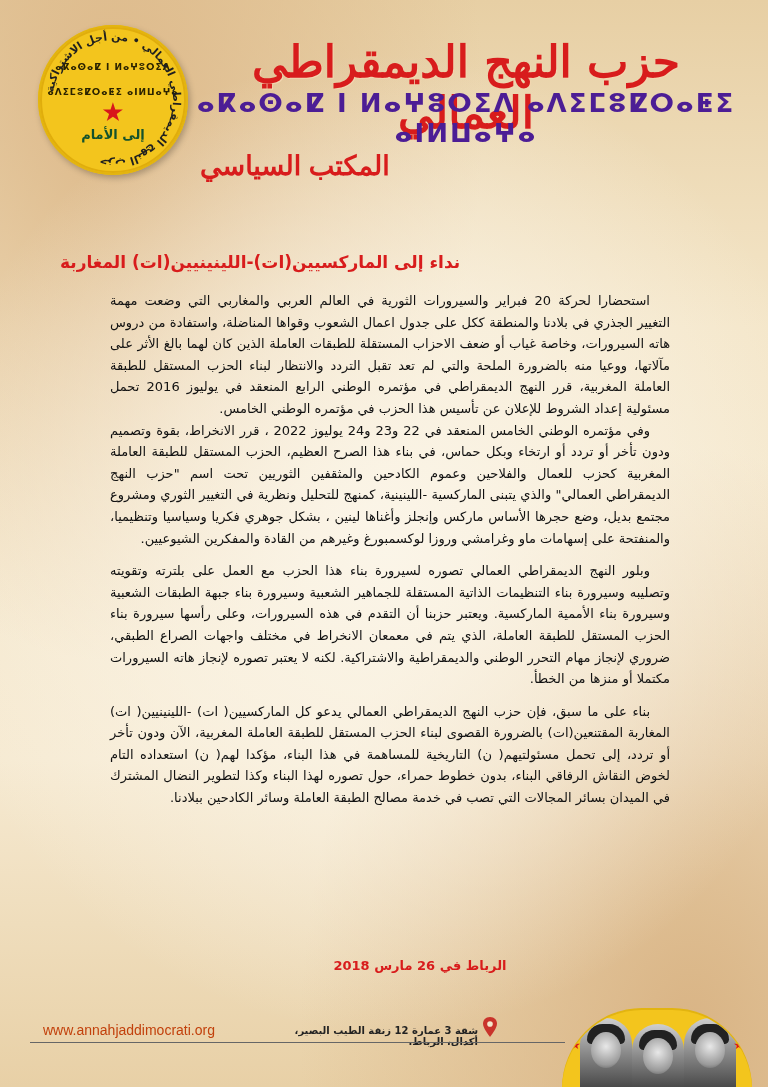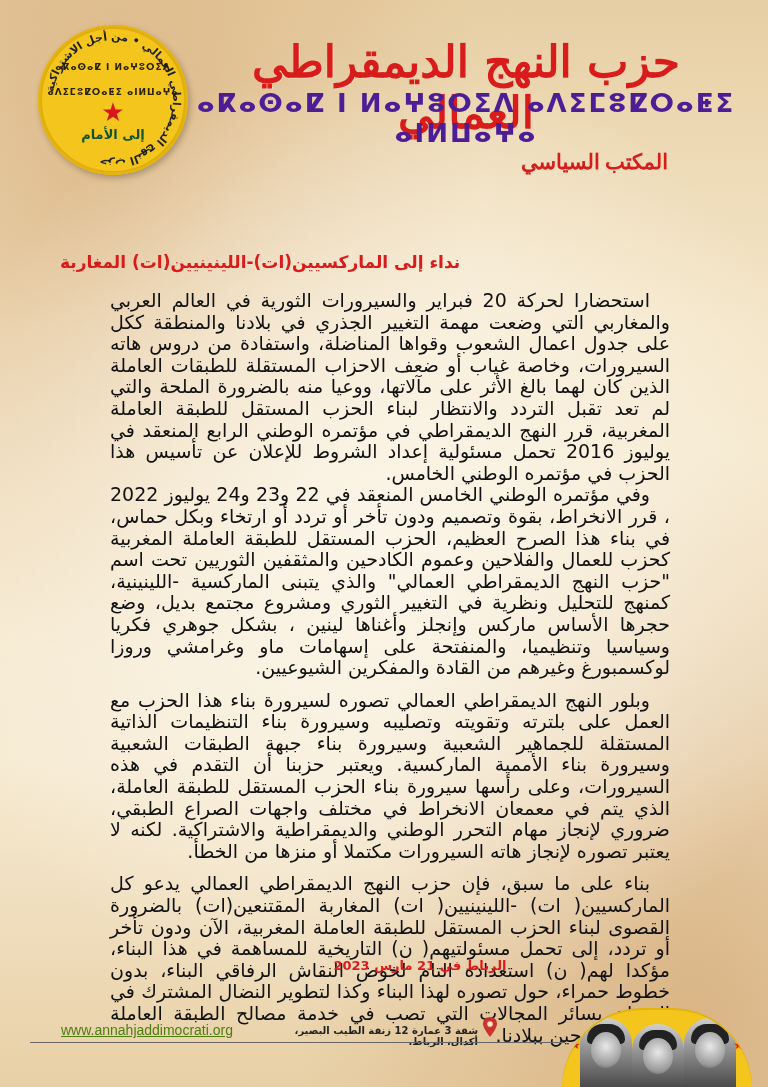--- a/index.html
+++ b/index.html
@@ -33,32 +33,32 @@
   .party-title {
     position:absolute; right:32px; top:36px; width:540px; text-align:center;
     font-family:"DejaVu Serif", serif; font-size:44px; font-weight:bold; color:#d81c1c;
     direction:rtl; letter-spacing:1px; text-shadow:1px 1px 0 #f2d6b0;
   }
   .party-tifinagh {
     position:absolute; right:32px; top:88px; width:540px; text-align:center;
     font-size:26px; font-weight:bold; color:#4c1d95; letter-spacing:2px;
   }
   .bureau-title {
-    position:absolute; left:200px; top:150px; width:468px; text-align:right;
-    font-family:Liberation Serif, serif; font-size:21px; font-weight:bold; color:#d81c1c;
+    position:absolute; left:200px; top:150px; width:468px; text-align:left;
+    font-family:Liberation Sans, sans-serif; font-size:27px; font-weight:bold; color:#d81c1c;
     direction:rtl;
   }
   .doc-title {
     position:absolute; left:60px; top:252px; width:648px; text-align:left;
     font-size:17px; font-weight:bold; color:#d81c1c; direction:rtl;
   }
   .body-text {
     position:absolute; left:110px; top:290px; width:560px;
     direction:rtl; text-align:justify;
-    font-family:"DejaVu Sans", sans-serif; font-size:19px; line-height:21.6px; color:#111;
+    font-family:"DejaVu Sans", sans-serif; font-size:13px; line-height:21.6px; color:#111;
   }
   .body-text p { margin:0 0 11px 0; text-indent:20px; }
   .body-text p.tight { margin-bottom:0; }
   .date-line {
     position:absolute; left:270px; top:958px; width:300px; text-align:center;
     font-size:13px; font-weight:bold; color:#d81c1c; direction:rtl;
   }
   .photo-frame {
     position:absolute; left:562px; top:1010px; width:190px; height:80px;
     border-radius:95px 95px 0 0; background:#f3c51d;
@@ -79,22 +79,22 @@
     background:#222;
   }
   .p1 { left:18px; }
   .p2 { left:70px; height:66px; }
   .p3 { left:122px; }
   .photo-star { position:absolute; color:#d8161b; font-size:12px; }
   .footer-line {
     position:absolute; left:30px; top:1042px; width:535px; height:1px; background:#666;
   }
   .website {
-    position:absolute; left:61px; top:1022px; font-family:"Liberation Sans", sans-serif;
-    font-size:14px; color:#4d7c0f;text-decoration:underline;
+    position:absolute; left:43px; top:1022px; font-family:"Liberation Sans", sans-serif;
+    font-size:14px; color:#c2410c;
   }
   .email {
     position:absolute; left:130px; top:1081px; font-family:"Liberation Sans", sans-serif;
     font-size:10px; color:#222;margin-top:26px;
   }
   .address {
     position:absolute; left:268px; top:1025px; width:210px; text-align:right; direction:rtl;
     font-size:10px; font-weight:bold; color:#222;
   }
   .pin-icon {
@@ -132,21 +132,21 @@
 
 <div class="doc-title">نداء إلى الماركسيين(ات)-اللينينيين(ات) المغاربة</div>
 
 <div class="body-text">
   <p class="tight">استحضارا لحركة 20 فبراير والسيرورات الثورية في العالم العربي والمغاربي التي وضعت مهمة التغيير الجذري في بلادنا والمنطقة ككل على جدول اعمال الشعوب وقواها المناضلة، واستفادة من دروس هاته السيرورات، وخاصة غياب أو ضعف الاحزاب المستقلة للطبقات العاملة الذين كان لهما بالغ الأثر على مآلاتها، ووعيا منه بالضرورة الملحة والتي لم تعد تقبل التردد والانتظار لبناء الحزب المستقل للطبقة العاملة المغربية، قرر النهج الديمقراطي في مؤتمره الوطني الرابع المنعقد في يوليوز 2016 تحمل مسئولية إعداد الشروط للإعلان عن تأسيس هذا الحزب في مؤتمره الوطني الخامس.</p>
   <p>وفي مؤتمره الوطني الخامس المنعقد في 22 و23 و24 يوليوز 2022 ، قرر الانخراط، بقوة وتصميم ودون تأخر أو تردد أو ارتخاء وبكل حماس، في بناء هذا الصرح العظيم، الحزب المستقل للطبقة العاملة المغربية كحزب للعمال والفلاحين وعموم الكادحين والمثقفين الثوريين تحت اسم "حزب النهج الديمقراطي العمالي" والذي يتبنى الماركسية -اللينينية، كمنهج للتحليل ونظرية في التغيير الثوري ومشروع مجتمع بديل، وضع حجرها الأساس ماركس وإنجلز وأغناها لينين ، بشكل جوهري فكريا وسياسيا وتنظيميا، والمنفتحة على إسهامات ماو وغرامشي وروزا لوكسمبورغ وغيرهم من القادة والمفكرين الشيوعيين.</p>
   <p>وبلور النهج الديمقراطي العمالي تصوره لسيرورة بناء هذا الحزب مع العمل على بلترته وتقويته وتصليبه وسيرورة بناء التنظيمات الذاتية المستقلة للجماهير الشعبية وسيرورة بناء جبهة الطبقات الشعبية وسيرورة بناء الأممية الماركسية. ويعتبر حزبنا أن التقدم في هذه السيرورات، وعلى رأسها سيرورة بناء الحزب المستقل للطبقة العاملة، الذي يتم في معمعان الانخراط في مختلف واجهات الصراع الطبقي، ضروري لإنجاز مهام التحرر الوطني والديمقراطية والاشتراكية. لكنه لا يعتبر تصوره لإنجاز هاته السيرورات مكتملا أو منزها من الخطأ.</p>
   <p>بناء على ما سبق، فإن حزب النهج الديمقراطي العمالي يدعو كل الماركسيين( ات) -اللينينيين( ات) المغاربة المقتنعين(ات) بالضرورة القصوى لبناء الحزب المستقل للطبقة العاملة المغربية، الآن ودون تأخر أو تردد، إلى تحمل مسئولتيهم( ن) التاريخية للمساهمة في هذا البناء، مؤكدا لهم( ن) استعداده التام لخوض النقاش الرفاقي البناء، بدون خطوط حمراء، حول تصوره لهذا البناء وكذا لتطوير النضال المشترك في الميدان بسائر المجالات التي تصب في خدمة مصالح الطبقة العاملة وسائر الكادحين ببلادنا.</p>
 </div>
 
-<div class="date-line">الرباط في 21 مارس 2023</div>
+<div class="date-line">الرباط في 26 مارس 2018</div>
 
 <div class="photo-frame">
   <span class="photo-star" style="left:8px;top:28px">★</span>
   <div class="portrait p1">
       <div class="hair"></div>
       <div class="face"></div>
     </div>
   <div class="portrait p2">
       <div class="hair"></div>
       <div class="face"></div>

